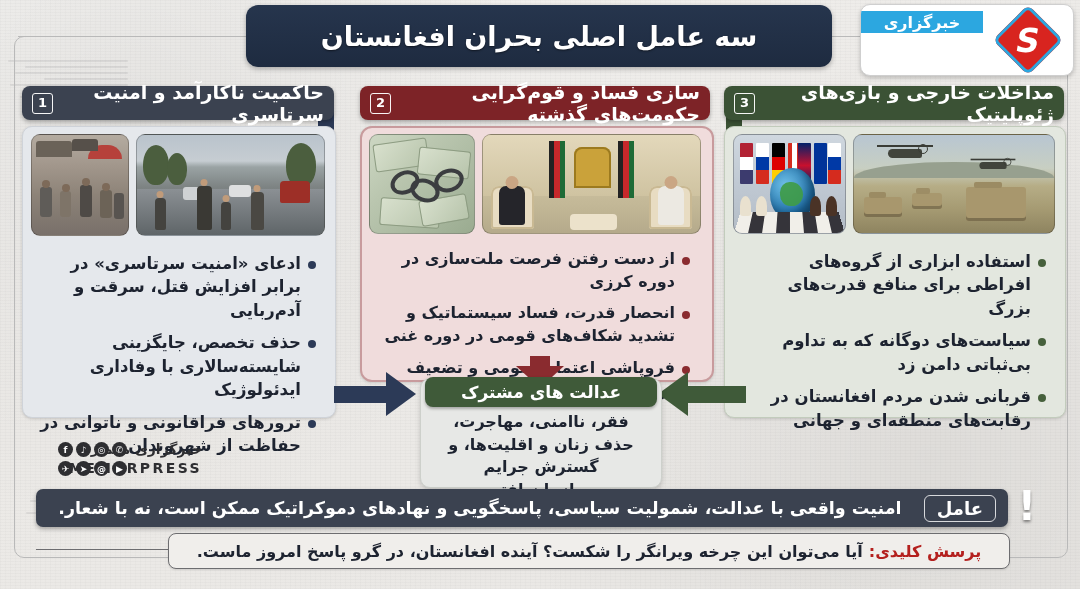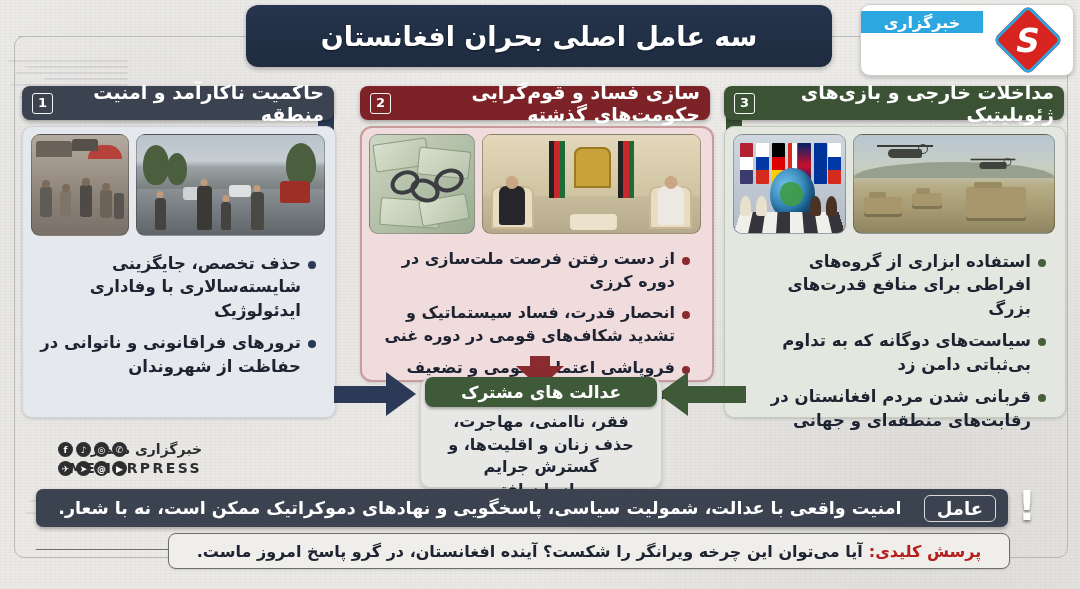--- a/index.html
+++ b/index.html
@@ -302,21 +302,21 @@
       <div class="top">خبرگزاری</div>
     </div>
   </div>
 
   <div class="rail" id="rail1"></div>
   <div class="rail" id="rail3"></div>
 
   <div class="panel" id="p1">
     <div id="p1-card"></div>
     <div class="panel-head">
-      <span>حاکمیت ناکارآمد و امنیت منطقه</span>
+      <span>حاکمیت ناکارآمد و امنیت سرتاسری</span>
       <span class="num">1</span>
     </div>
 
     <div class="photos">
       <div class="ph img-street" style="width:190px;height:100px;">
         <div class="road"></div>
         <div class="tree" style="left:6px;top:10px;width:26px;height:40px;"></div>
         <div class="tree" style="left:30px;top:18px;width:20px;height:32px;"></div>
         <div class="tree" style="right:8px;top:8px;width:30px;height:44px;"></div>
         <div class="veh" style="left:46px;top:52px;width:26px;height:13px;background:#cfd2d4;"></div>
@@ -338,20 +338,21 @@
         <div class="body" style="left:48px;top:50px;width:12px;height:32px;background:#4e4a46;"></div>
         <div class="head" style="left:50px;top:43px;width:8px;height:8px;"></div>
         <div class="body" style="left:68px;top:55px;width:12px;height:28px;background:#6c6357;"></div>
         <div class="head" style="left:70px;top:48px;width:8px;height:8px;"></div>
         <div class="body" style="right:4px;top:58px;width:10px;height:26px;background:#585450;"></div>
       </div>
     </div>
 
     <div class="bullets">
       <ul>
+        <li>ادعای «امنیت سرتاسری» در برابر افزایش قتل، سرقت و آدم‌ربایی</li>
         <li>حذف تخصص، جایگزینی شایسته‌سالاری با وفاداری ایدئولوژیک</li>
         <li>ترورهای فراقانونی و ناتوانی در حفاظت از شهروندان</li>
       </ul>
     </div>
   </div>
 
   <div class="panel" id="p2">
     <div id="p2-card"></div>
     <div class="panel-head">
       <span>سازی فساد و قوم‌گرایی حکومت‌های گذشته</span>

